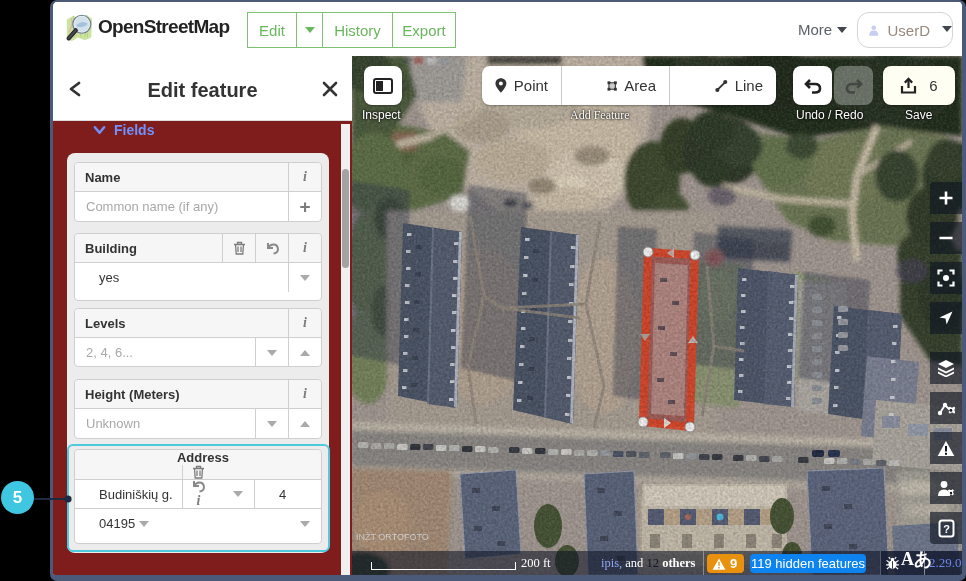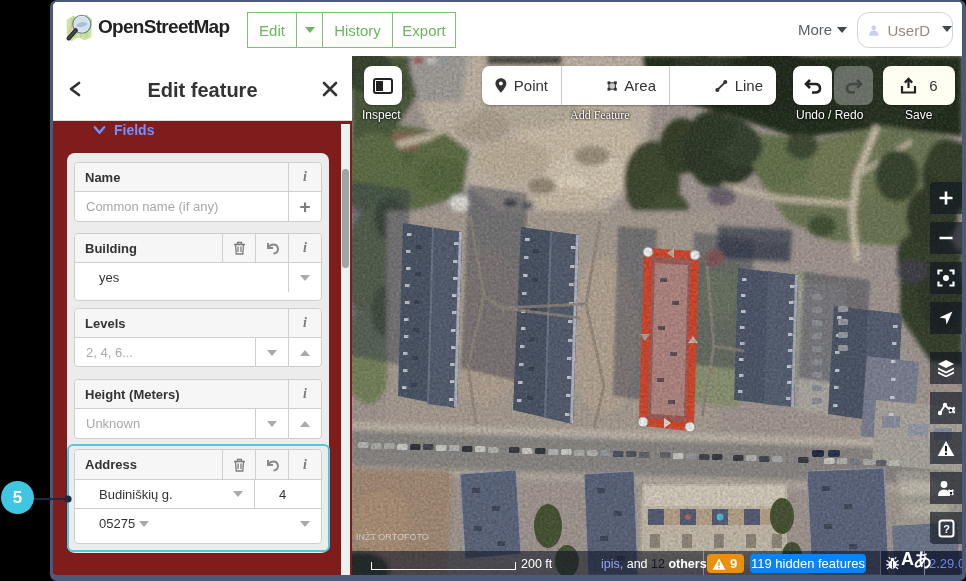--- a/index.html
+++ b/index.html
@@ -43,21 +43,21 @@
   .wbtn { position:absolute; top:10px; height:39px; background:#fff; border-radius:8px; box-shadow:0 1px 2px rgba(0,0,0,.3);gap:32px; }
   .grp { display:flex; }
   .grp .gseg { display:flex; align-items:center; justify-content:center; border-right:1px solid #c9c9c9; padding:0 13px; font-size:15px; color:#333; gap:7px; }
   .grp .gseg:last-child { border-right:none; }
   .savebtn { background:#fffef2; display:flex; align-items:center; justify-content:center; gap:12px; font-size:15px; color:#333; }
   .railbtn { position:absolute; right:0; width:32px; height:32px; background:rgba(16,22,34,.64); display:flex; align-items:center; justify-content:center; }
   
   .bbar { position:absolute; left:0; right:0; bottom:0; height:24px; background:rgba(12,17,35,.56); }
   .bbar2 { position:absolute; right:0; bottom:0; width:82px; height:24px; background:rgba(15,22,45,.55); border-left:1px solid rgba(255,255,255,.25); }
   .scalebar { position:absolute; left:19px; bottom:5px; width:145px; height:8px; border-left:1.5px solid #fff; border-right:1.5px solid #fff; border-bottom:1.5px solid #fff; }
-  .btext { position:absolute; bottom:4px; color:#fff; font-size:12.5px; }
+  .btext { position:absolute; bottom:4px; color:#fff; font-size:12.5px;font-family:Liberation Serif, serif; }
   .badge { position:absolute; bottom:2px; height:19px; border-radius:4px; color:#fff; font-size:13px; display:flex; align-items:center; padding:0 7px; }
   
   .c5 { position:absolute; left:1px; top:481px; width:33px; height:33px; border-radius:50%; background:#3fc6e0; color:#fff; font-size:17px; font-weight:bold; display:flex; align-items:center; justify-content:center; z-index:50; }
 </style>
 </head>
 <body>
 <div class="win">
 
   <div class="topbar">
     <svg class="logo" viewBox="0 0 32 32">
@@ -169,21 +169,21 @@
           <div class="ccol">
             <div class="car-dn"></div>
           </div>
           <div class="ccol">
             <div class="car-up"></div>
           </div>
         </div>
     </div>
 
     <div class="card" style="top:393px; height:95px;">
-      <div class="hd" style="height:30px;">
+      <div class="hd" style="height:30px;flex-direction:column;">
           <div class="lbl">Address</div>
         <div class="icol">
             <svg width="13" height="14" viewBox="0 0 13 14">
               <path d="M1 3.5 H12 M4.5 3 V1.5 H8.5 V3 M2.5 3.5 L3.2 13 H9.8 L10.5 3.5 M5 5.5 V11 M8 5.5 V11" stroke="#7c7c7c" stroke-width="1.3" fill="none"></path>
             </svg>
           </div>
         <div class="icol">
             <svg width="15" height="14" viewBox="0 0 15 14">
               <path d="M3 2 L3 7 L8 7" stroke="#8a8a8a" stroke-width="2" fill="none"></path>
               <path d="M3 7 Q5 3.5 8.5 3.5 Q12.5 3.5 13 8 Q13 12 8.5 12.5" stroke="#8a8a8a" stroke-width="2" fill="none"></path>
@@ -192,21 +192,21 @@
         <div class="icol" style="font-family:'Liberation Serif',serif;font-weight:bold;font-style:italic;">i</div>
         </div>
       <div class="row" style="border-bottom:1px solid #cfcfcf;">
         <div class="val" style="flex:none;width:146px;">Budiniškių g.</div>
           <div class="ccol" style="border-left:none;">
             <div class="car-dn"></div>
           </div>
         <div class="val" style="border-left:1px solid #cfcfcf;height:29px;display:flex;align-items:center;">4</div>
       </div>
       <div class="row">
-        <div class="val" style="flex:none;width:52px;">05275</div>
+        <div class="val" style="flex:none;width:52px;">04195</div>
           <div class="ccol" style="border-left:none;">
             <div class="car-dn"></div>
           </div>
         <div class="ccol" style="border-left:none;margin-left:auto;">
             <div class="car-dn"></div>
           </div>
       </div>
     </div>
     <div class="scrolltrack"></div>
     <div class="scrollthumb"></div>

